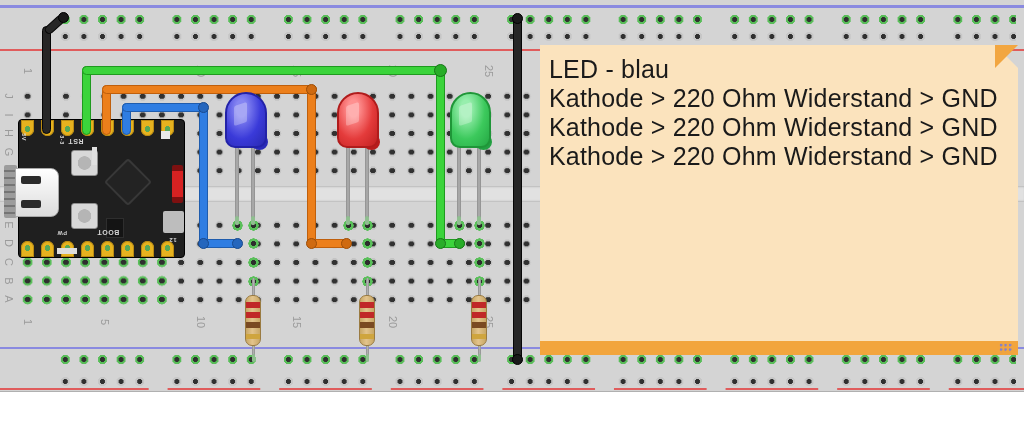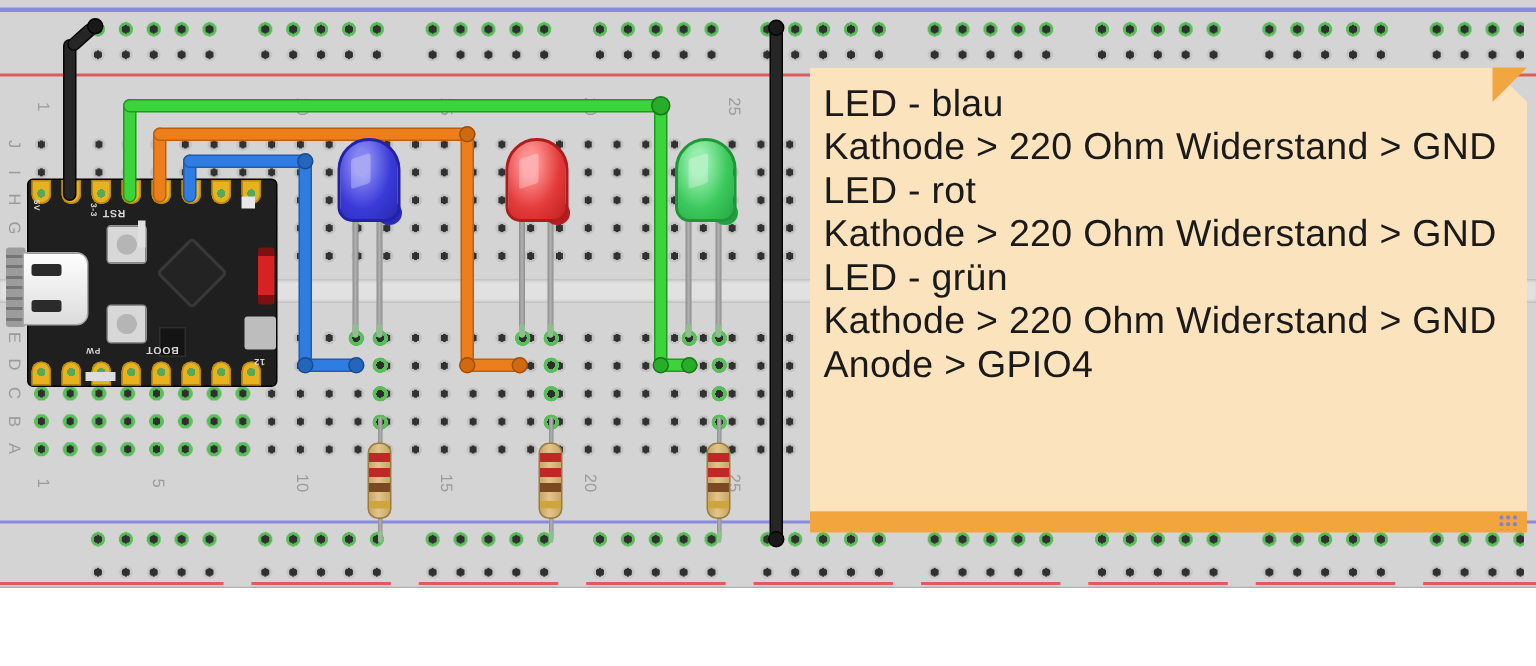--- a/index.html
+++ b/index.html
@@ -249,25 +249,22 @@
       <div class="abs band" style="top:6px;background:#c02828;"></div>
       <div class="abs band" style="top:16px;background:#c02828;"></div>
       <div class="abs band" style="top:26px;background:#7a4a22;"></div>
       <div class="abs band" style="top:38px;height:5px;background:#cfa53e;"></div>
     </div>
   </div>
 
   <div class="abs note" style="left:540px;top:45px;width:478px;height:296px;padding:10px 0 0 9px;">
     <div class="noteline">LED - blau</div>
     <div class="noteline">Kathode &gt; 220 Ohm Widerstand &gt; GND</div>
-    <div class="noteline">LED - rot</div>
     <div class="noteline">Kathode &gt; 220 Ohm Widerstand &gt; GND</div>
-    <div class="noteline">LED - grün</div>
     <div class="noteline">Kathode &gt; 220 Ohm Widerstand &gt; GND</div>
-    <div class="noteline">Anode &gt; GPIO4</div>
   </div>
   <div class="abs fold" style="left:995px;top:45px;"></div>
   <div class="abs notebar" style="left:540px;top:341px;width:478px;height:14px;"></div>
   <div class="abs grip" style="left:999px;top:343px;width:14px;height:10px;"></div>
 
   <div class="abs" style="left:0;top:392px;width:1024px;height:52px;background:#ffffff;"></div>
 
 </div>
 
 </body></html>

